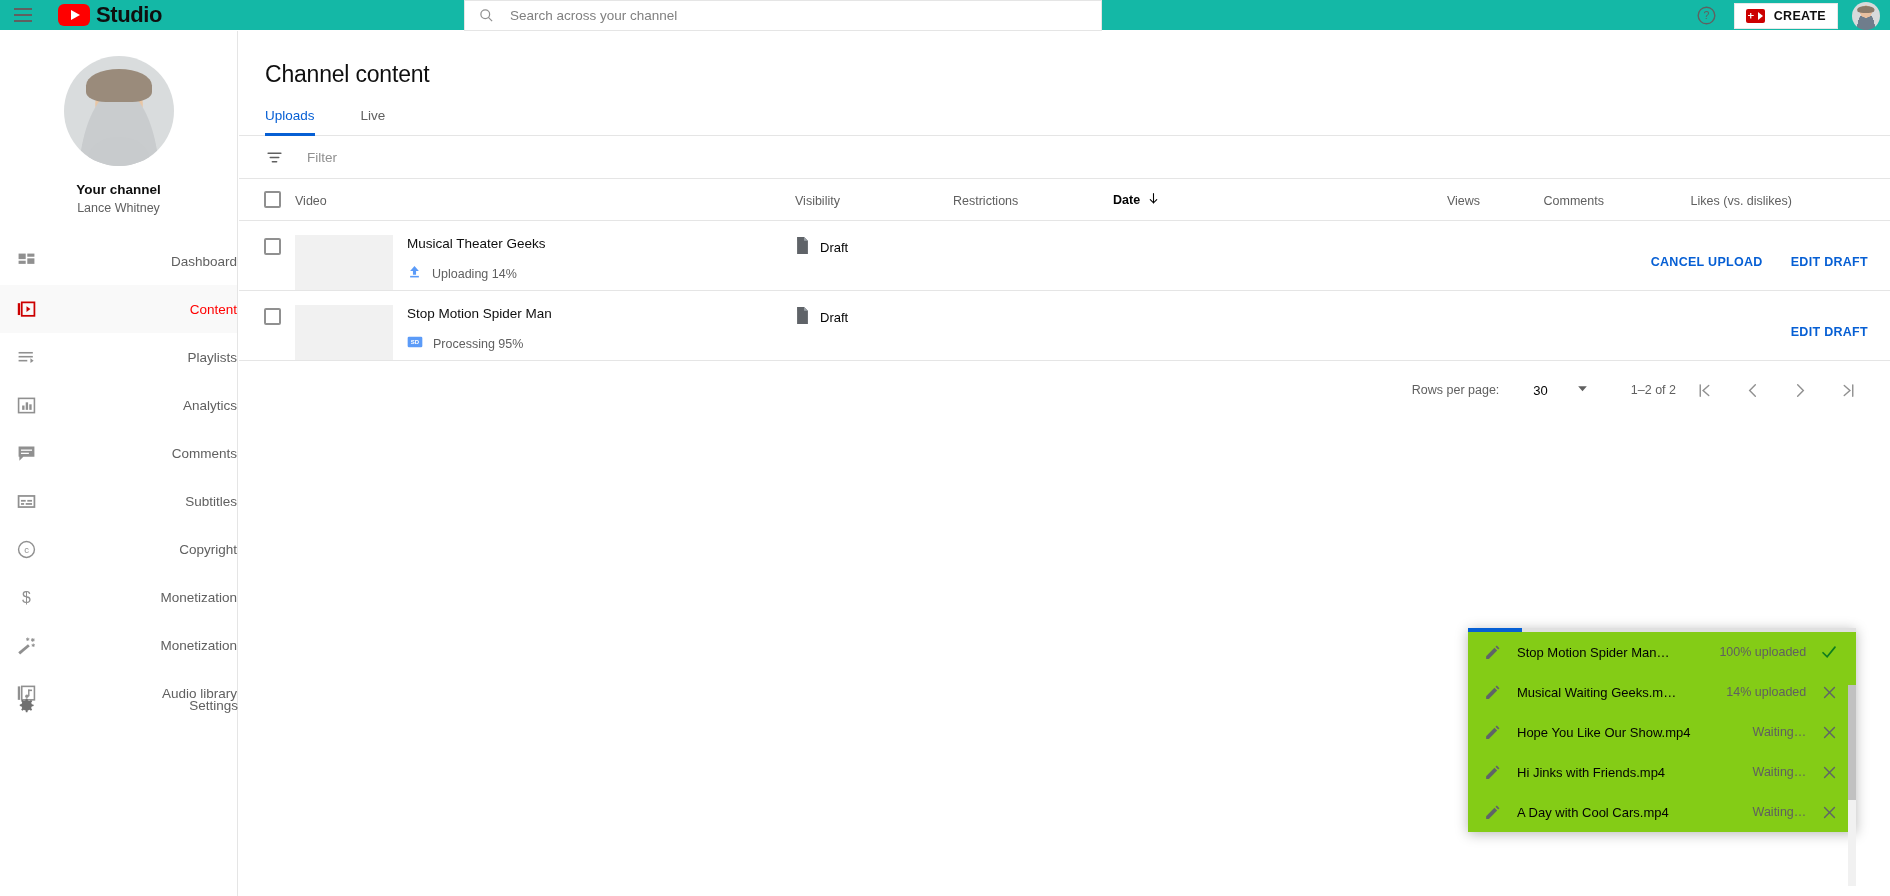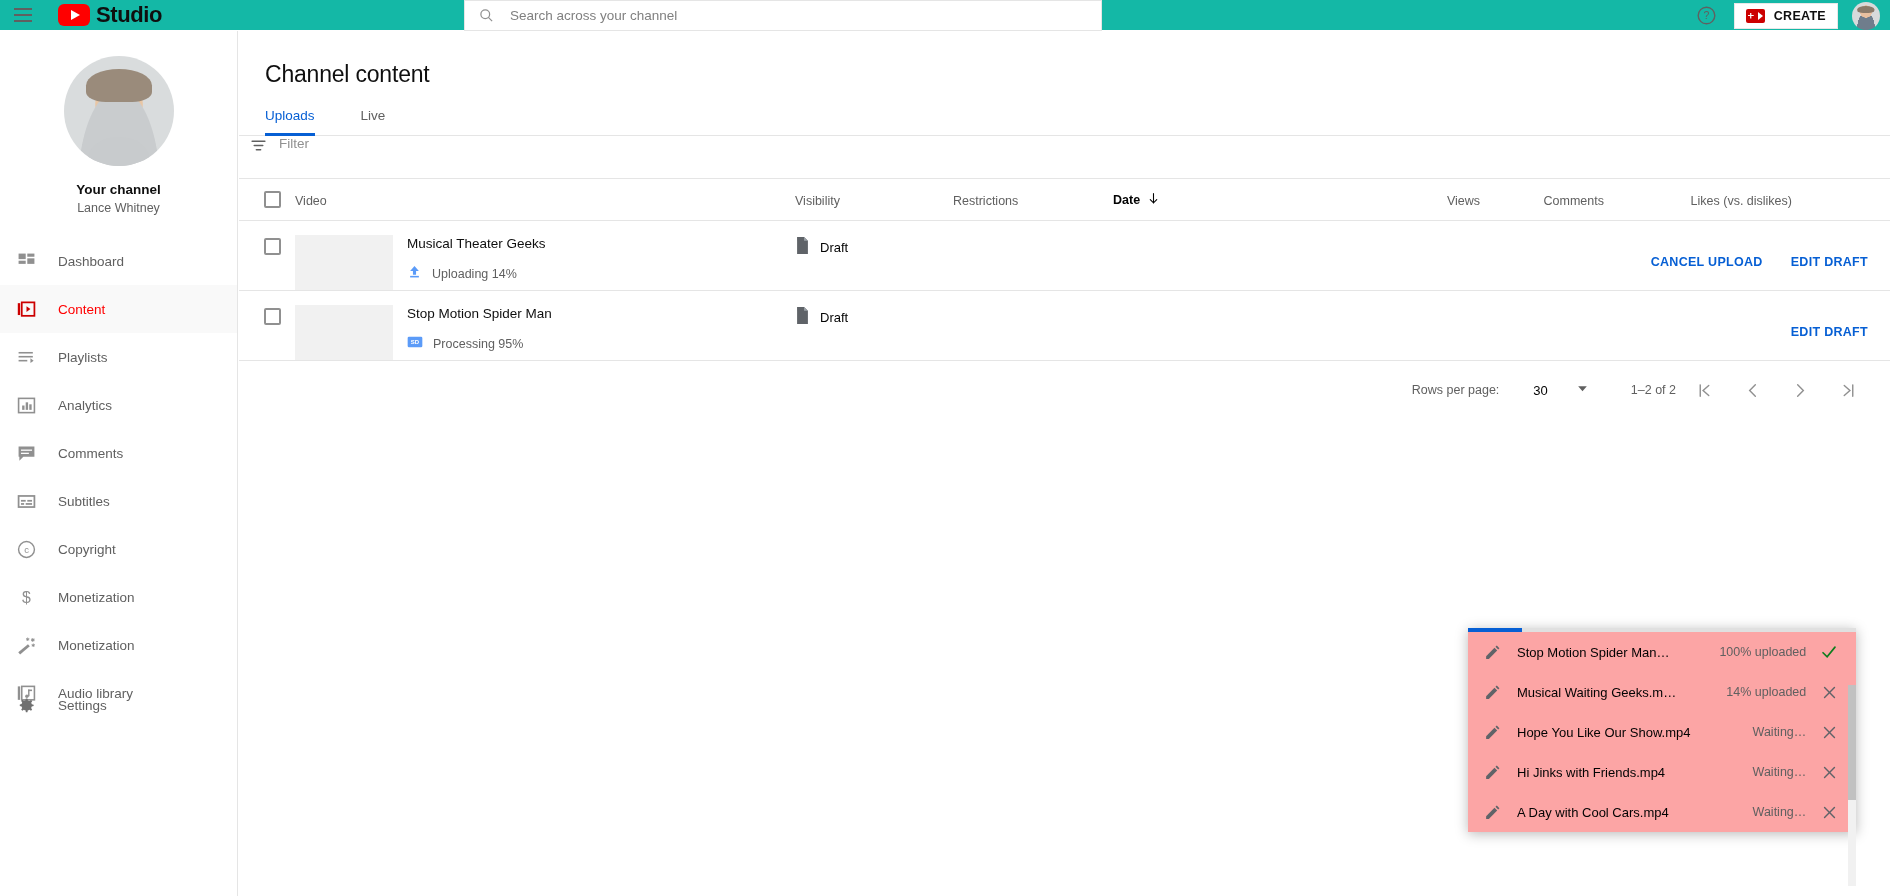--- a/index.html
+++ b/index.html
@@ -88,20 +88,21 @@
     content:""; position:absolute; left:50%; top: 74%; transform:translateX(-50%);
     width: 56%; height: 40%; border-radius: 48% 48% 0 0; background:#c8cbcd;
   }
   #channel-name { margin-top: 16px; font-size: 13.5px; font-weight:700; color:#0f0f0f;}
   #channel-sub { margin-top: 4px; font-size: 12.5px; color:#606060;}
 
   #nav-list { margin-top: 22px; }
   .nav-item {
     display:flex; align-items:center; height: 48px; padding-left: 8px; cursor:pointer;
     gap: 20px;
+    justify-content: space-between;
   }
   .nav-item.active { background:#f9f9f9; }
   .nav-ico { width: 24px; height:24px; display:flex;align-items:center;justify-content:center; flex:0 0 auto; margin-left:6px;}
   .nav-label { font-size: 13.5px; color:#606060; }
   .nav-item.active .nav-label { color:#ff0000; font-weight: 500;}
   #settings-item { position:absolute; left:0; top: 650px; width:238px; }
 
   
   #main { position:absolute; left: 239px; top:31px; width: 1651px; height: 865px; background:#fff; }
   #page-title { font-size: 23px; font-weight:400; color:#0f0f0f; padding: 30px 0 0 26px; letter-spacing:-0.2px;}
@@ -109,21 +110,21 @@
   #tabs { display:flex; gap: 0px; margin-top: 20px; padding-left: 26px; border-bottom: 1px solid #e5e5e5; }
   .tab {
     font-size: 13.5px; font-weight:500; color:#606060; padding: 0 18px 12px 0;
     cursor:pointer; position:relative; margin-right: 28px;
   }
   .tab.active { color:#065fd4; }
   .tab.active::after {
     content:""; position:absolute; left:0; right: 18px; bottom:-1px; height: 3px; background:#065fd4;
   }
 
-  #filterbar { display:flex; align-items:flex-start; height: 43px; padding-left: 10px; gap: 12px; border-bottom:1px solid #e5e5e5;}
+  #filterbar { display:flex; align-items:center; height: 43px; padding-left: 26px; gap: 24px; border-bottom:1px solid #e5e5e5;}
   #filter-ico { width:18px;height:18px; display:flex;align-items:center;justify-content:center;cursor:pointer;}
   #filter-input { border:none;outline:none;background:transparent; font-family:"Liberation Sans",sans-serif; font-size:13.5px; width: 600px; color:#030303;}
   #filter-input::placeholder { color:#909090; }
 
   
   #thead { display:flex; align-items:center; height: 42px; border-bottom:1px solid #e5e5e5; }
   .th { font-size: 12.5px; color:#606060; }
   .chk {
     width: 17px; height:17px; border: 2px solid #909090; border-radius:2px; cursor:pointer; flex:0 0 auto;
   }
@@ -163,21 +164,21 @@
     background:#fff;
   }
   #up-head {
     height: 53px; background:#212121; display:flex; align-items:center;
     padding: 0 16px 0 16px; justify-content:space-between;
   }
   #up-title { color:#fff; font-size: 14px; }
   #up-collapse { cursor:pointer; width:26px;height:26px; display:flex;align-items:center;justify-content:center;}
   #up-progress { height: 4px; background:#e0e0e0; }
   #up-progress > div { height:100%; background:#065fd4; }
-  #up-list { background:#fca5a5; }
+  #up-list { background:#84cc16; }
   .up-item { display:flex; align-items:center; height: 40px; padding-left: 16px; padding-right: 12px; }
   .up-pencil { width:17px;height:17px; flex:0 0 auto; cursor:pointer;}
   .up-name {
     font-size: 13px; color:#030303; margin-left: 16px;
     width: 192px; white-space:nowrap; overflow:hidden;
   }
   .up-status { font-size: 12.5px; color:#606060; text-align:right; width: 100px; }
   .up-action { width: 30px; display:flex; align-items:center; justify-content:center; margin-left: 8px; cursor:pointer;}
   #up-scrollbar { position:absolute; right: 0px; top: 57px; width: 8px; height: 201px; background:#f1f1f1; }
   #up-scrollthumb { width:8px; background:#c1c1c1; height: 115px; }

